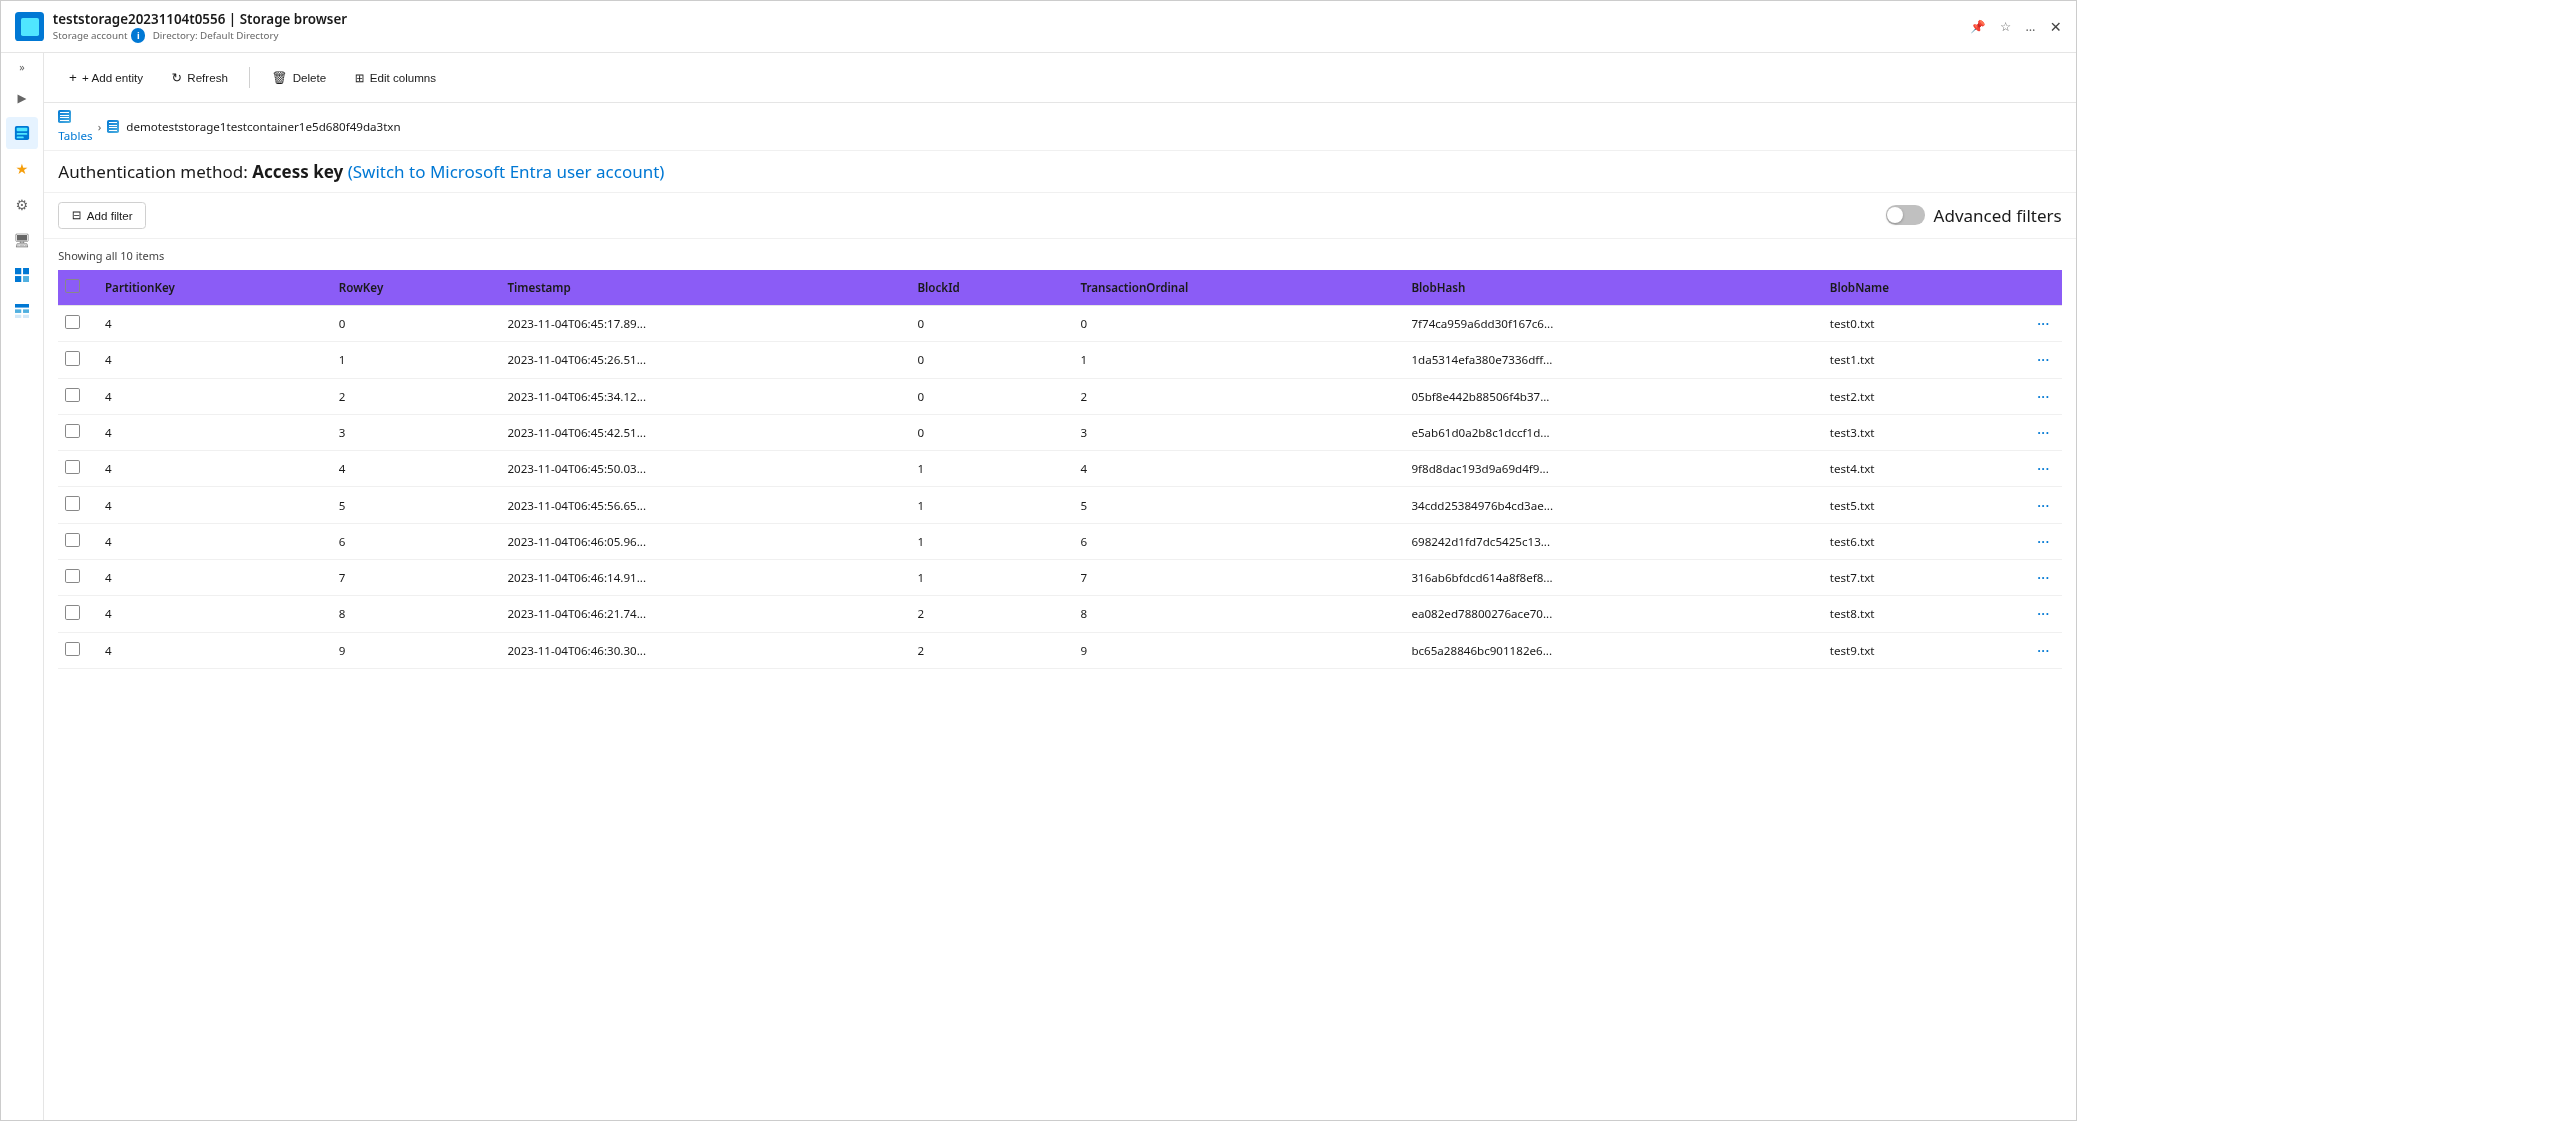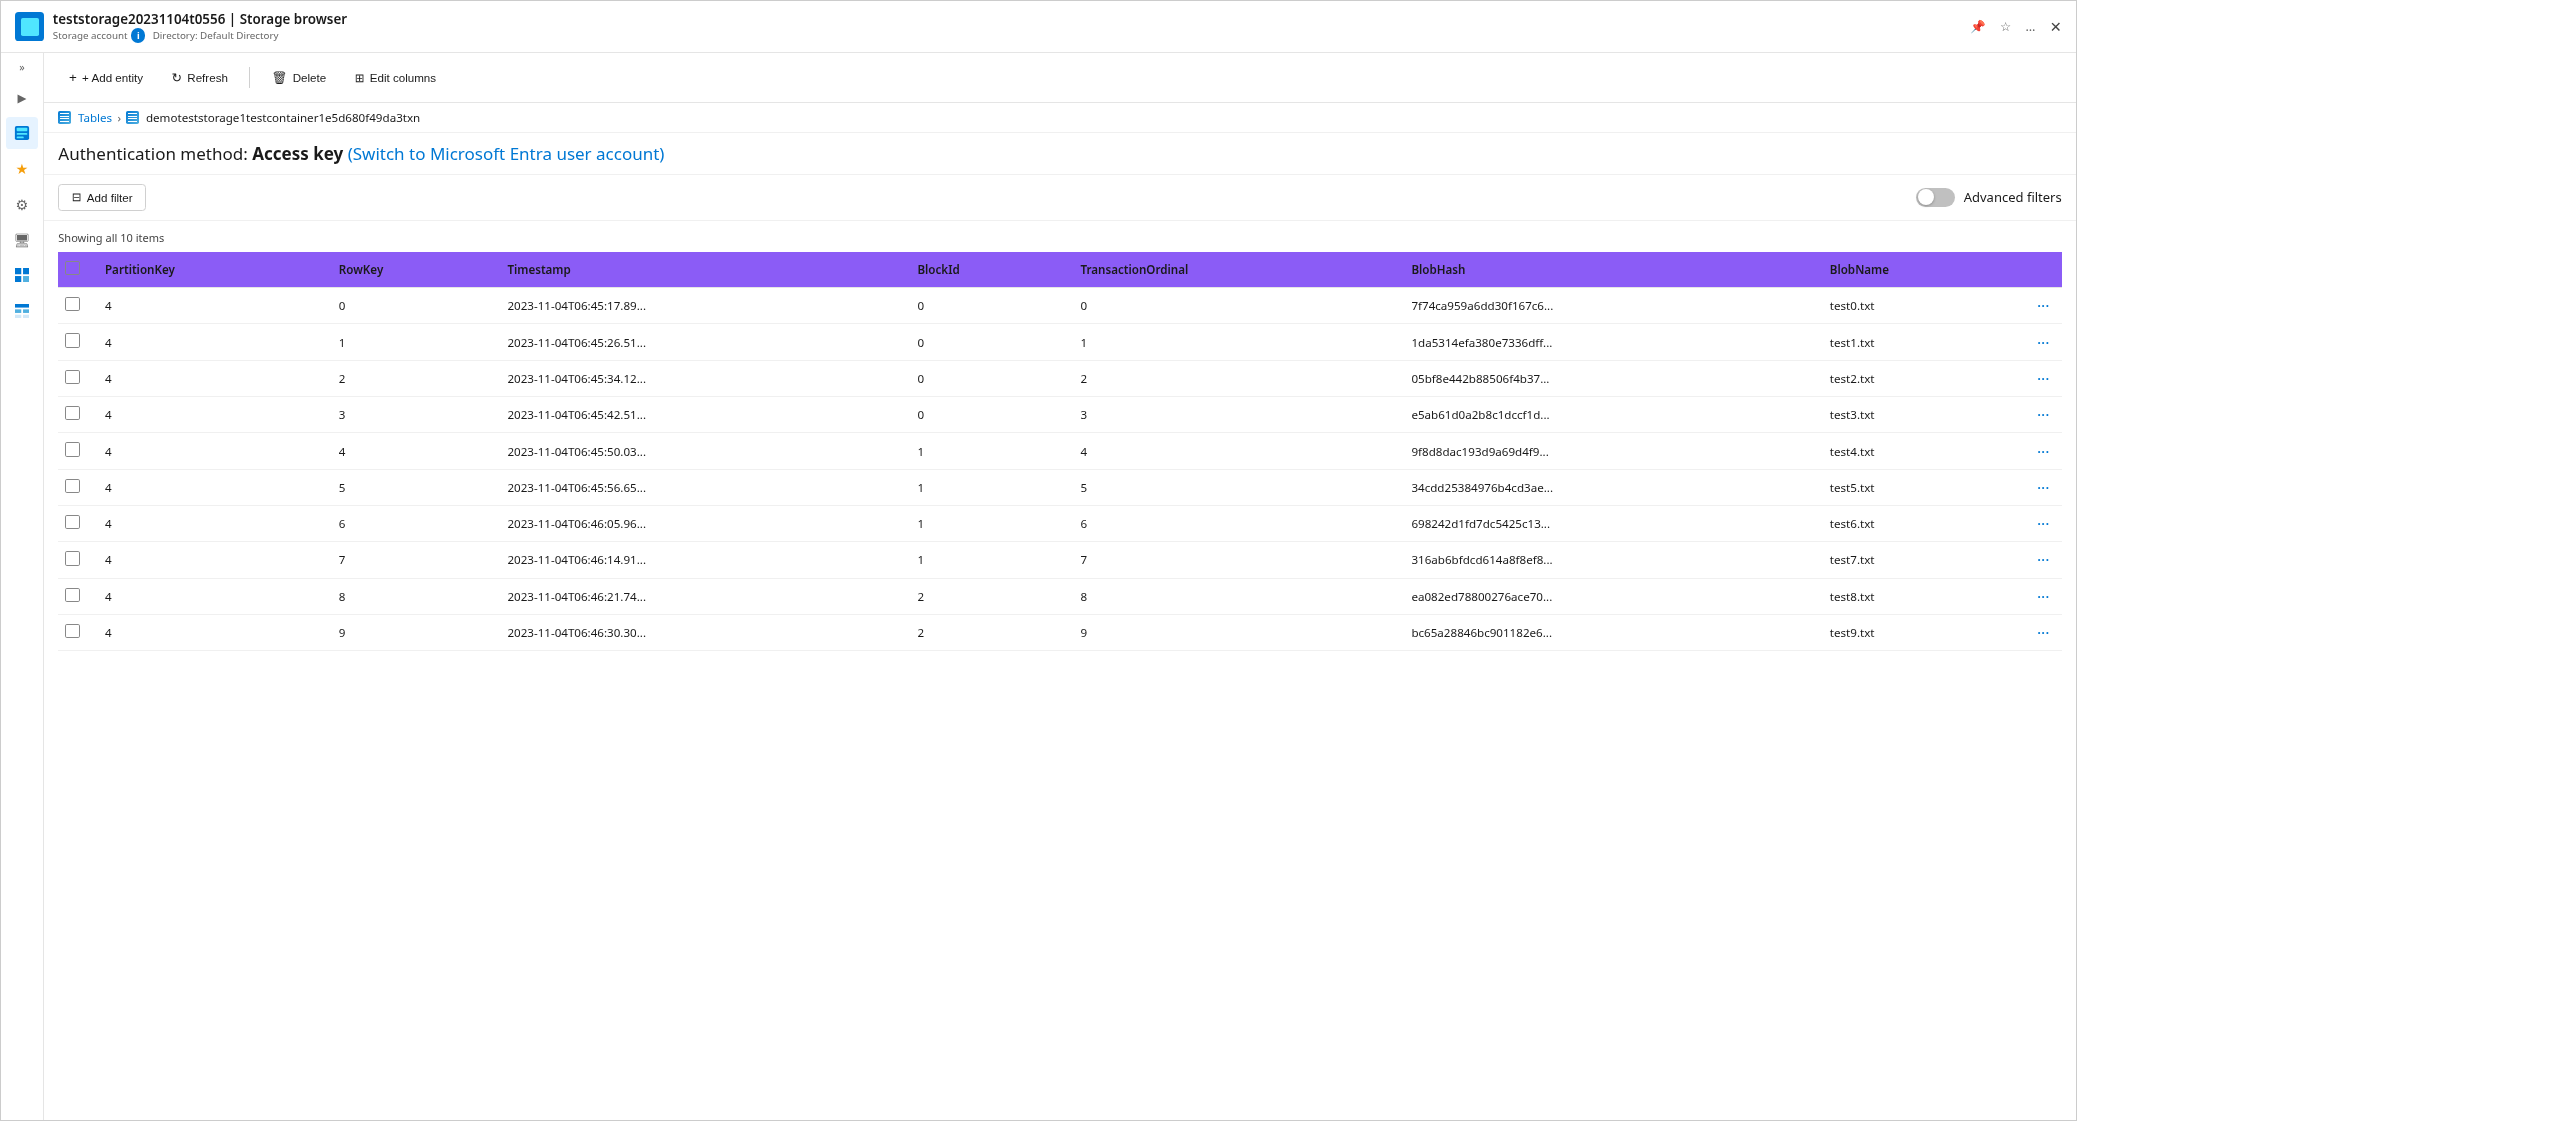--- a/index.html
+++ b/index.html
@@ -30,32 +30,32 @@
     
     .content { flex: 1; display: flex; flex-direction: column; overflow: hidden; }
 
     
     .toolbar { display: flex; align-items: center; padding: 9px 14.3px; gap: 7.1px; border-bottom: 0.9px solid #e5e5e5; height: 50px; }
     .toolbar-btn { display: flex; align-items: center; gap: 5.3px; padding: 5.3px 10.7px; border: none; background: transparent; cursor: pointer; color: #1a1a1a; font-size: 11.6px; border-radius: 3.6px; }
     .toolbar-divider { width: 0.9px; height: 21.4px; background: #d0d0d0; margin: 0 3.6px; }
 
     
     .breadcrumb-bar { display: flex; align-items: center; padding: 7.1px 14.3px; gap: 5.3px; font-size: 11.6px; border-bottom: 0.9px solid #f0f0f0; }
-    .breadcrumb-item { display: flex; align-items: center; gap: 5.3px; color: #0078d4; cursor: pointer; }
+    .breadcrumb-item { display: flex; gap: 5.3px; color: #0078d4; cursor: pointer; flex-direction: column; }
     .breadcrumb-current { color: #1a1a1a; display: flex; align-items: center; gap: 5.3px; }
     .breadcrumb-sep { color: #666; }
 
     
     .auth-bar { padding: 9px 14.3px; font-size: 17px; border-bottom: 0.9px solid #f0f0f0; }
     .auth-link { color: #0078d4; text-decoration: none; cursor: pointer; }
 
     
     .filter-bar { display: flex; align-items: center; justify-content: space-between; padding: 9px 14.3px; border-bottom: 0.9px solid #f0f0f0; }
     .filter-btn { display: flex; align-items: center; gap: 5.3px; padding: 5.3px 12.5px; border: 0.9px solid #d0d0d0; background: #fff; border-radius: 3.6px; cursor: pointer; font-size: 11.6px; color: #1a1a1a; }
-    .advanced-filters { display: flex; align-items: center; gap: 9px; font-size: 13px; color: #1a1a1a; }
+    .advanced-filters { display: flex; align-items: center; gap: 9px; font-size: 17px; color: #1a1a1a; }
     .toggle-switch { width: 39px; height: 19.6px; background: #c0c0c0; border-radius: 9.8px; position: relative; cursor: pointer; }
     .toggle-knob { width: 16px; height: 16px; background: #fff; border-radius: 50%; position: absolute; top: 1.8px; left: 1.8px; box-shadow: 0 0.9px 2.7px rgba(0,0,0,0.3); }
 
     
     .table-area { flex: 1; overflow: auto; padding: 0 14.3px 14.3px; }
     .showing-text { padding: 9px 0 7.1px; font-size: 11px; color: #444; }
 
     .data-table { width: 100%; border-collapse: collapse; }
     .data-table th { text-align: left; padding: 9px 10.7px; font-weight: 600; font-size: 11.6px; color: #1a1a1a; border-bottom: 1.8px solid #e5e5e5; white-space: nowrap; background: #8b5cf6; }
     .data-table td { padding: 9px 10.7px; font-size: 11.6px; border-bottom: 0.9px solid #f0f0f0; color: #1a1a1a; white-space: nowrap; }

